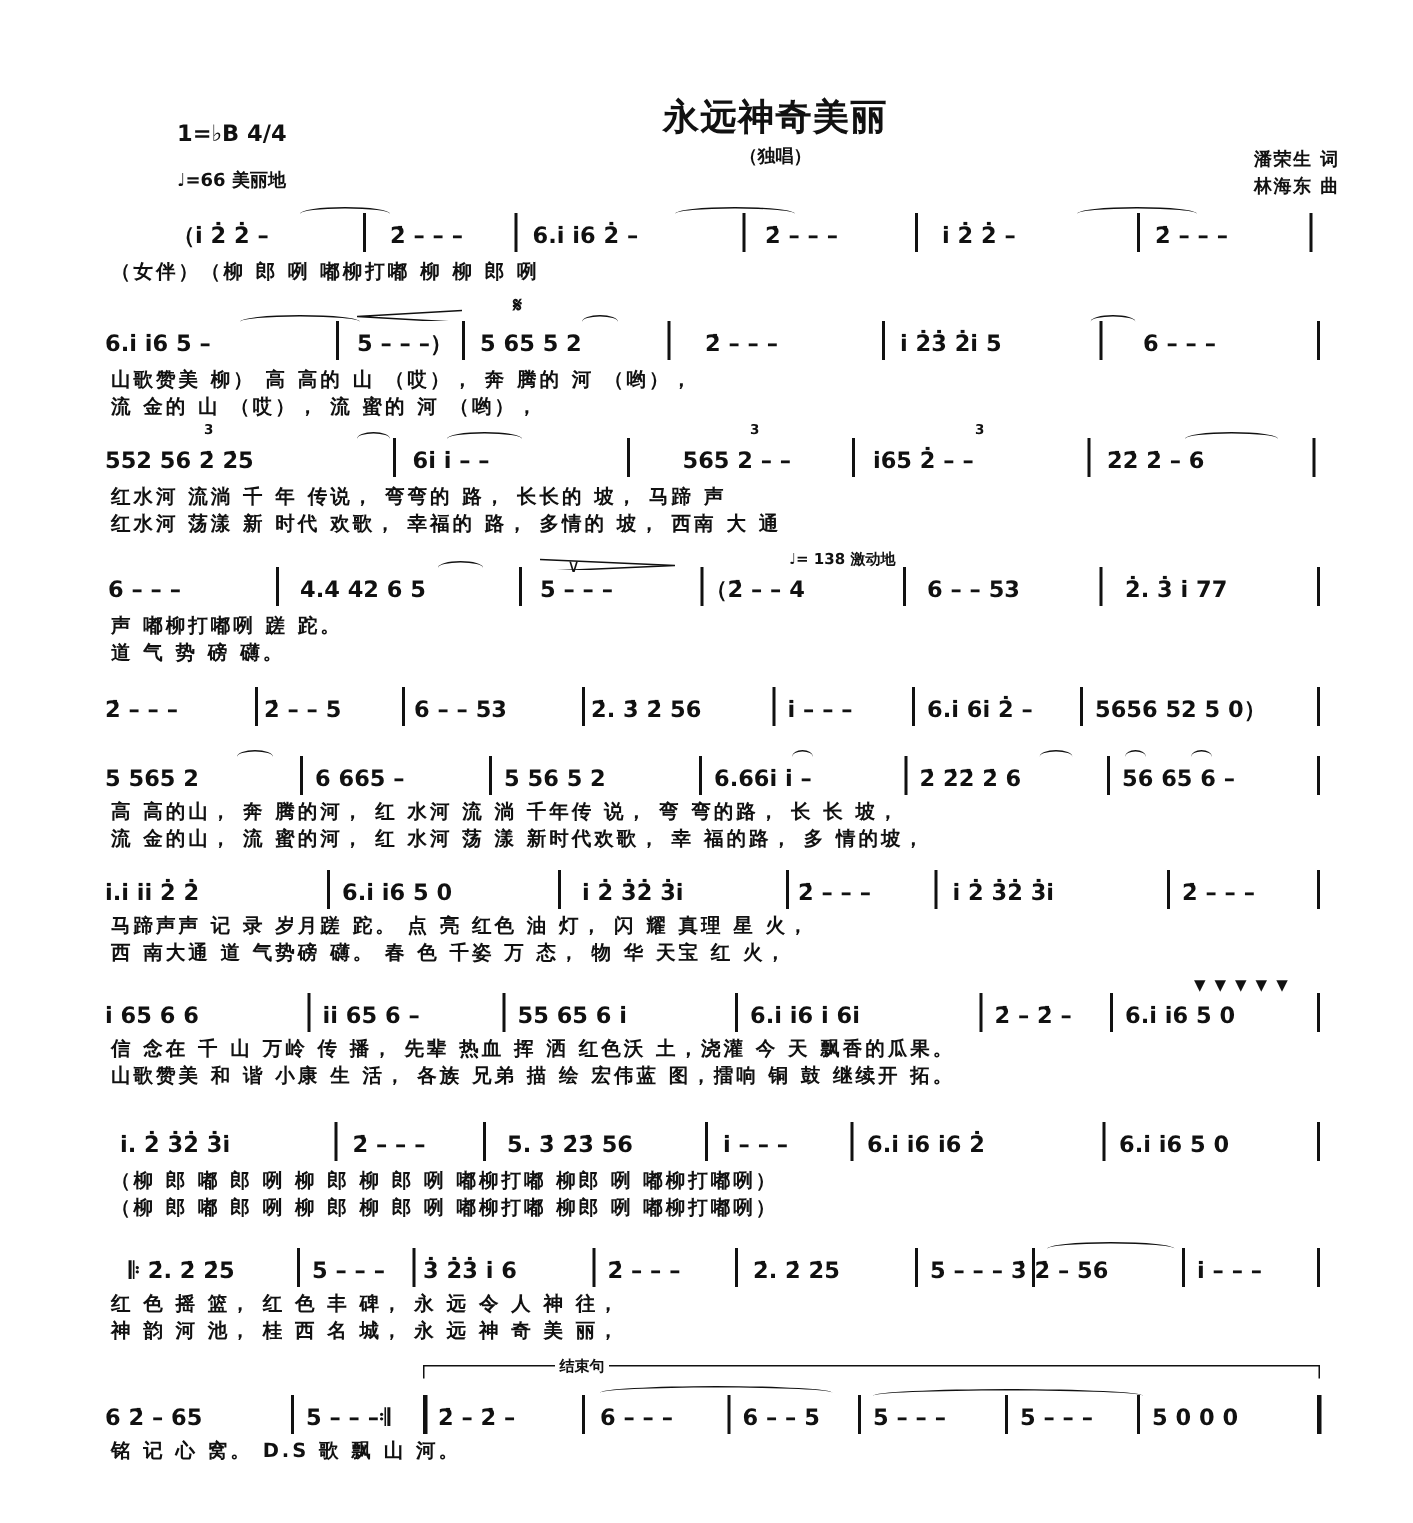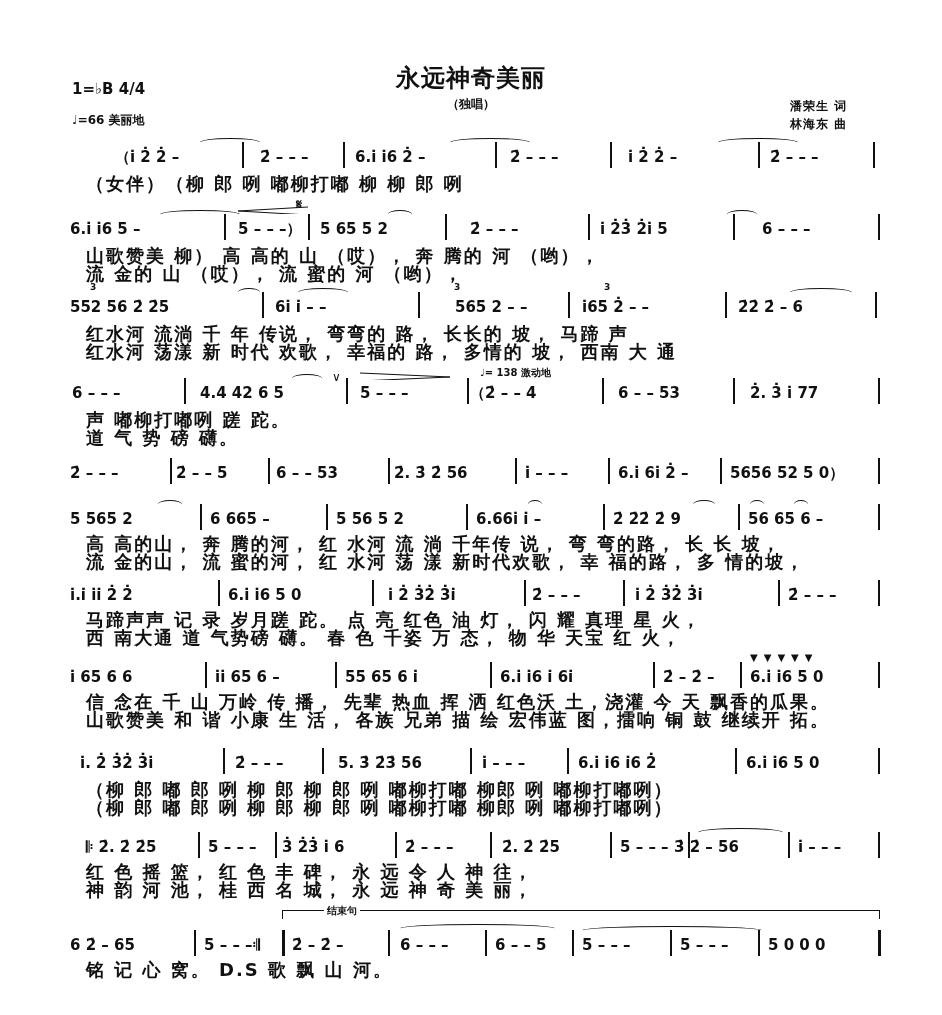--- a/index.html
+++ b/index.html
@@ -1,27 +1,27 @@
 <!DOCTYPE html>
 <html><head>
 <meta charset="utf-8">
 <style>
   html,body{margin:0;padding:0;background:#fff;}
   body{width:942px;height:1015px;position:relative;overflow:hidden;font-family:"DejaVu Sans","Liberation Sans",sans-serif;color:#111;}
-  .abs{position:absolute;}
+  .abs{position:absolute;margin-left:46px;}
   .title{left:0;width:942px;top:62px;text-align:center;font-size:24px;font-weight:bold;letter-spacing:1px;}
   .subtitle{left:0;width:942px;top:96px;text-align:center;font-size:12px;font-weight:bold;}
   .key{left:72px;top:80px;font-size:15px;font-weight:bold;}
   .tempo{left:72px;top:112px;font-size:12px;font-weight:bold;}
   .credit{left:790px;font-size:12px;font-weight:bold;letter-spacing:1px;}
   .sys{position:absolute;left:70px;width:815px;}
   .notes{position:absolute;left:0;top:0;height:22px;width:100%;font-size:15px;font-weight:bold;white-space:nowrap;}
   .m{position:absolute;top:0;height:22px;line-height:22px;}
   .bar{position:absolute;top:-4px;width:1.5px;height:26px;background:#111;}
-  .lyr{position:absolute;left:16px;font-size:18px;font-weight:bold;white-space:nowrap;letter-spacing:2px;}
+  .lyr{position:absolute;left:4px;font-size:13px;font-weight:bold;white-space:nowrap;letter-spacing:2px;}
   .slur{position:absolute;border-top:1.5px solid #111;border-radius:50% 50% 0 0;height:8px;}
   .hair{position:absolute;height:8px;}
   .note-small{font-size:9px;font-weight:bold;}
   .endbracket{position:absolute;border-top:1px solid #111;border-left:1px solid #111;border-right:1px solid #111;height:8px;}
 </style>
 </head>
 <body>
 
 <div class="abs title">永远神奇美丽</div>
 <div class="abs subtitle">（独唱）</div>
@@ -147,21 +147,21 @@
 <div class="sys" style="top:508px">
   <div class="notes">
     <span class="m" style="left:0px">5  565  2</span>
     <div class="bar" style="left:130px"></div>
     <span class="m" style="left:140px">6  665  –</span>
     <div class="bar" style="left:256px"></div>
     <span class="m" style="left:266px">5  56  5  2</span>
     <div class="bar" style="left:396px"></div>
     <span class="m" style="left:406px">6.66i̇  i̇  –</span>
     <div class="bar" style="left:533px"></div>
-    <span class="m" style="left:543px">2̇  2̇2̇  2̇  9</span>
+    <span class="m" style="left:543px">2̇  2̇2̇  2̇  6</span>
     <div class="bar" style="left:668px"></div>
     <span class="m" style="left:678px">56  65  6  –</span>
     <div class="bar" style="left:808px"></div>
   </div>
   <div class="slur" style="left:88px;top:-8px;width:24px"></div>
   <div class="slur" style="left:458px;top:-8px;width:14px"></div>
   <div class="slur" style="left:623px;top:-8px;width:22px"></div>
   <div class="slur" style="left:680px;top:-8px;width:14px"></div>
   <div class="slur" style="left:724px;top:-8px;width:14px"></div>
   <div class="lyr" style="top:24px">高  高的山，   奔  腾的河，   红  水河 流  淌   千年传  说，   弯  弯的路，   长   长   坡，</div>

